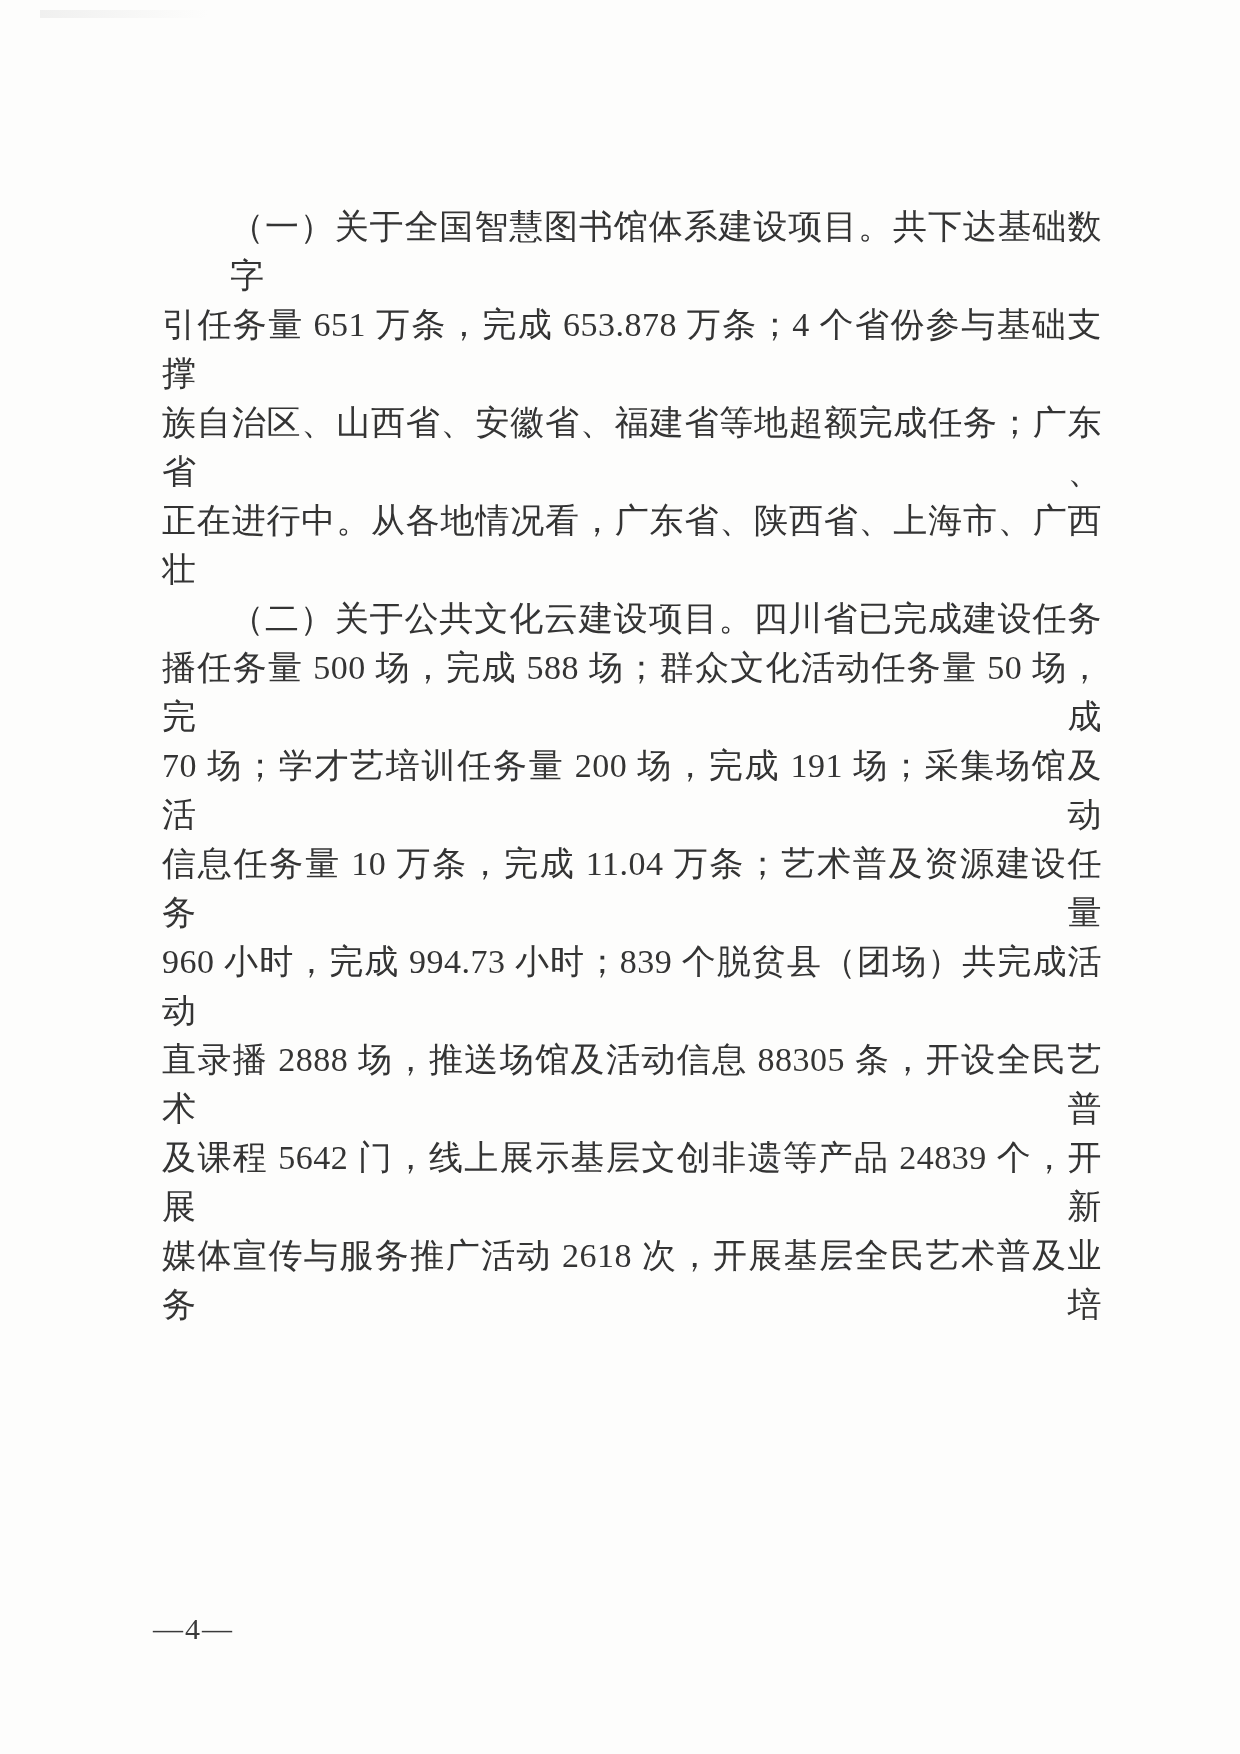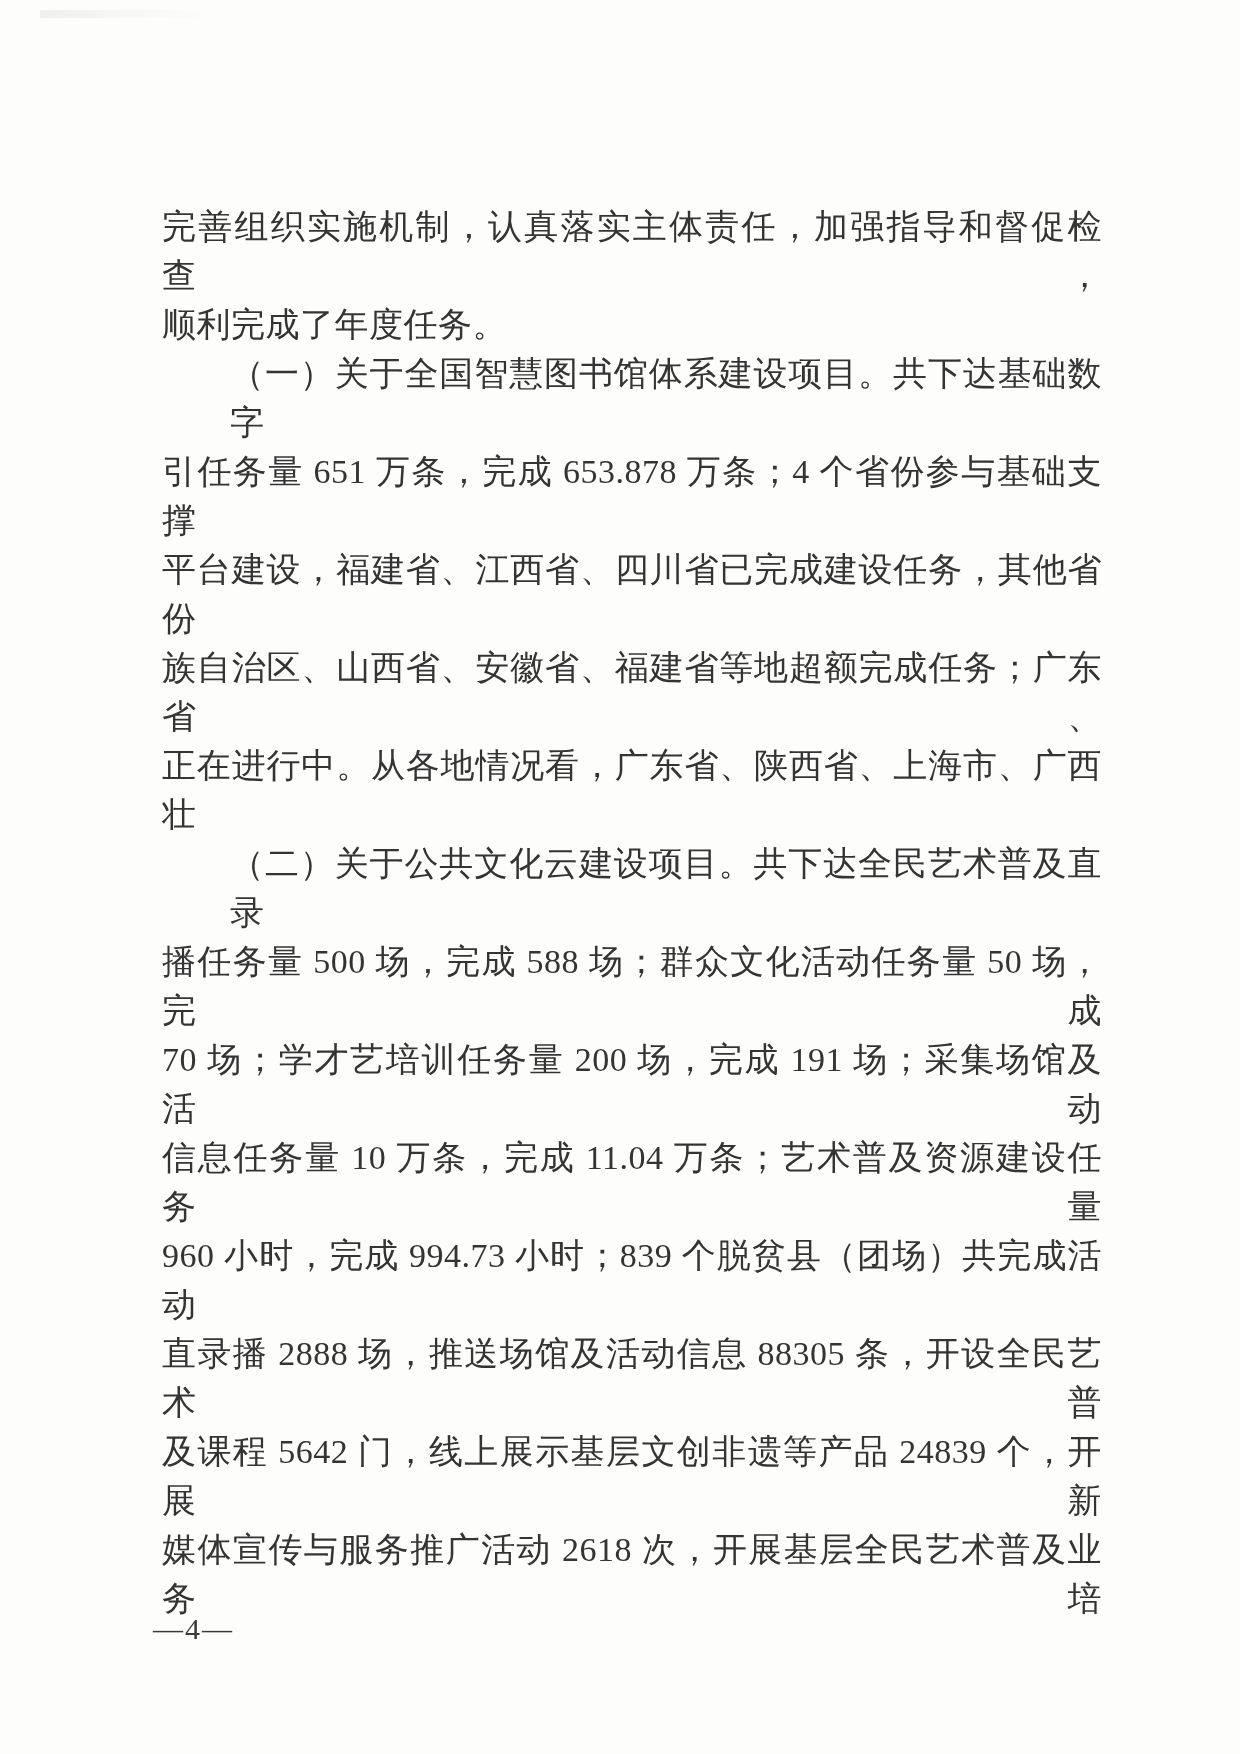--- a/index.html
+++ b/index.html
@@ -60,32 +60,27 @@
   }
 </style>
 </head>
 <body>
 
 <div class="page">
   <div class="scan-artifact"></div>
 
   <div class="doc-body">
       <div class="para para-body">
-        <div class="line fill">完善组织实施机制，认真落实主体责任，加强指导和督促检查，</div>
-        <div class="line">顺利完成了年度任务。</div>
-      </div>
-      <div class="para para-body">
         <div class="line indent fill">（一）关于全国智慧图书馆体系建设项目。共下达基础数字</div>
         <div class="line fill">引任务量 651 万条，完成 653.878 万条；4 个省份参与基础支撑</div>
-        <div class="line fill">平台建设，福建省、江西省、四川省已完成建设任务，其他省份</div>
         <div class="line fill">族自治区、山西省、安徽省、福建省等地超额完成任务；广东省、</div>
         <div class="line fill">正在进行中。从各地情况看，广东省、陕西省、上海市、广西壮</div>
       </div>
       <div class="para para-body">
-        <div class="line indent fill">（二）关于公共文化云建设项目。共下达全民艺术普及直录</div>
+        <div class="line indent fill">（二）关于公共文化云建设项目。四川省已完成建设任务</div>
         <div class="line fill">播任务量 500 场，完成 588 场；群众文化活动任务量 50 场，完成</div>
         <div class="line fill">70 场；学才艺培训任务量 200 场，完成 191 场；采集场馆及活动</div>
         <div class="line fill">信息任务量 10 万条，完成 11.04 万条；艺术普及资源建设任务量</div>
         <div class="line fill">960 小时，完成 994.73 小时；839 个脱贫县（团场）共完成活动</div>
         <div class="line fill">直录播 2888 场，推送场馆及活动信息 88305 条，开设全民艺术普</div>
         <div class="line fill">及课程 5642 门，线上展示基层文创非遗等产品 24839 个，开展新</div>
         <div class="line fill">媒体宣传与服务推广活动 2618 次，开展基层全民艺术普及业务培</div>
       </div>
     </div>
 

